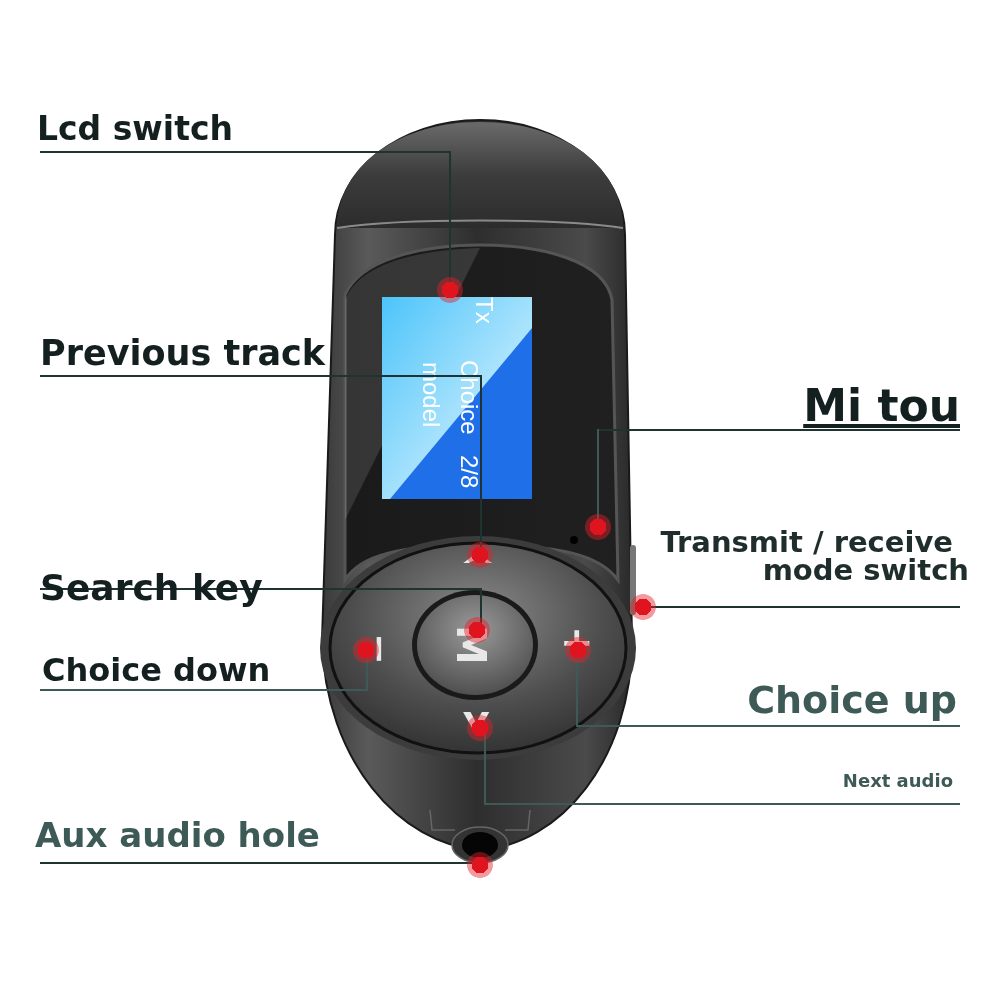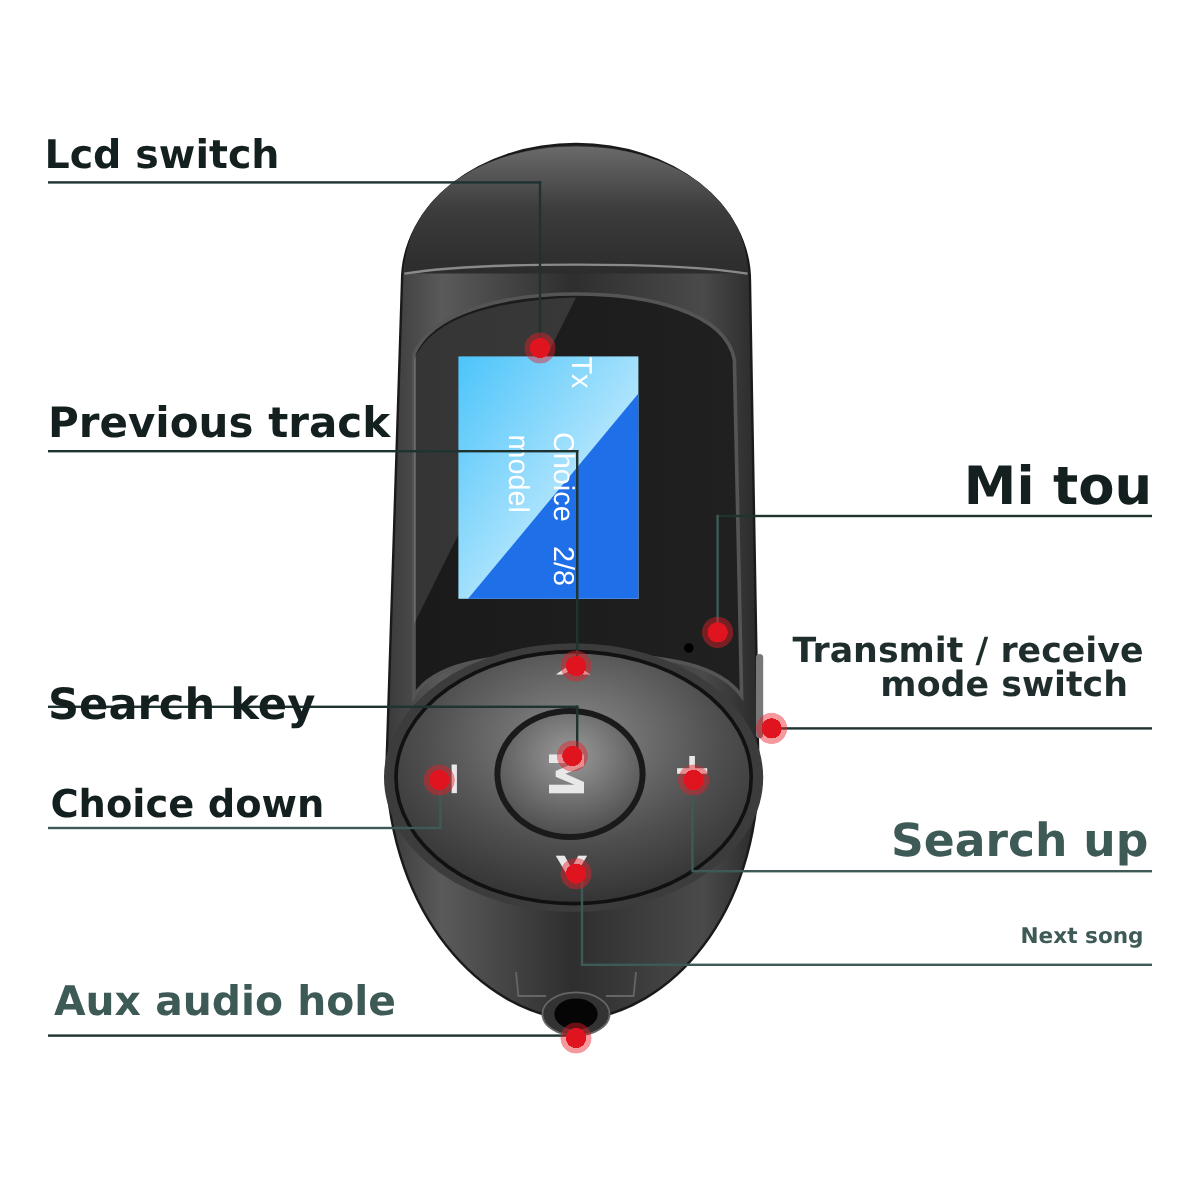--- a/index.html
+++ b/index.html
@@ -119,19 +119,19 @@
 <div class="dot" style="left:578px; top:650px;"></div>
 <div class="dot" style="left:480px; top:728px;"></div>
 <div class="dot" style="left:598px; top:527px;"></div>
 <div class="dot" style="left:643px; top:607px;"></div>
 <div class="dot" style="left:480px; top:865px;"></div>
 
 <div class="label" style="left:37px; top:112px; font-size:33px; color:#13201f;">Lcd switch</div>
 <div class="label" style="left:40px; top:336px; font-size:35px; color:#13201f;text-align:right;">Previous track</div>
 <div class="label" style="left:40px; top:540px; font-size:36px; color:#13201f;margin-top:30px;">Search key</div>
 <div class="label" style="left:42px; top:654px; font-size:32px; color:#13201f;">Choice down</div>
-<div class="label" style="left:45px; top:818px; font-size:34px; color:#3e5a57;">Aux audio hole</div>
+<div class="label" style="left:35px; top:818px; font-size:34px; color:#3e5a57;">Aux audio hole</div>
 
-<div class="label" style="right:40px; top:384px; font-size:44px; color:#13201f;">Mi tou</div>
+<div class="label" style="right:40px; top:384px; font-size:44px; color:#13201f;text-decoration:underline;">Mi tou</div>
 <div class="label" style="right:47px; top:528px; font-size:29px; color:#1f2e2d;">Transmit / receive</div>
-<div class="label" style="right:60px; top:556px; font-size:29px; color:#1f2e2d;">mode switch</div>
-<div class="label" style="right:43px; top:681px; font-size:38px; color:#3e5a57;">Search up</div>
-<div class="label" style="right:47px; top:772px; font-size:18px; color:#3e5a57;">Next song</div>
+<div class="label" style="right:31px; top:556px; font-size:29px; color:#1f2e2d;">mode switch</div>
+<div class="label" style="right:43px; top:681px; font-size:38px; color:#3e5a57;">Choice up</div>
+<div class="label" style="right:47px; top:772px; font-size:18px; color:#3e5a57;">Next audio</div>
 
 </body></html>

